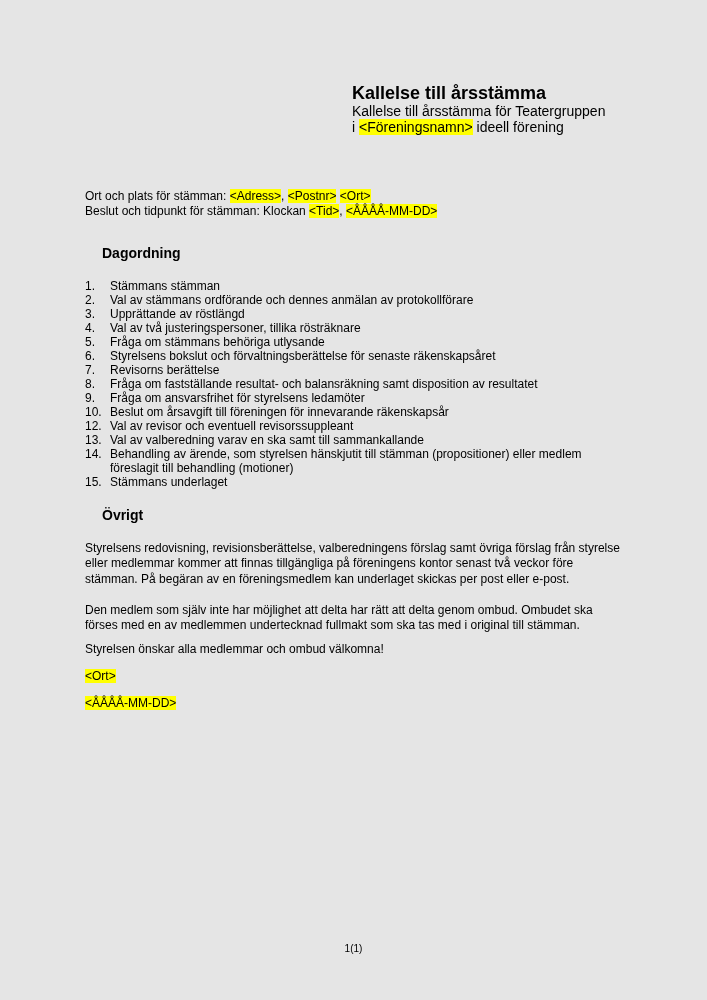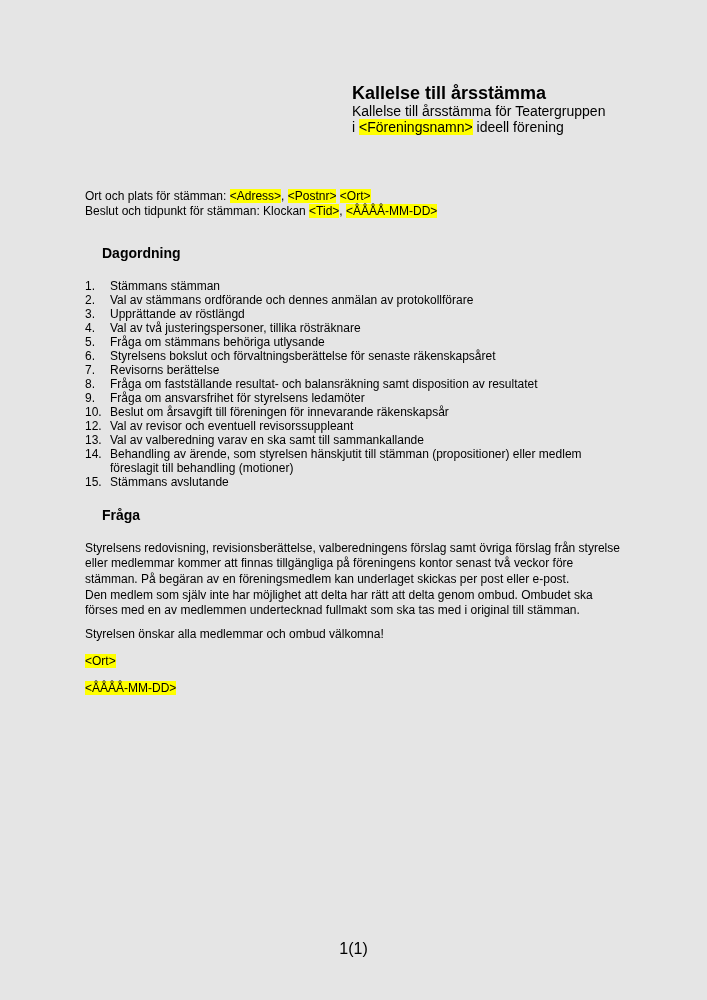--- a/index.html
+++ b/index.html
@@ -61,36 +61,36 @@
     position: relative;
     padding-left: 25px;
   }
   .agenda-list .num {
     position: absolute;
     left: 0;
     top: 0;
   }
   .para { margin: 0; }
   .para-1 { }
-  .para-2 { margin-top: 1px; }
+  .para-2 { margin-top: 16px; }
   .para-3 { margin-top: 8px; }
   .signoff { margin: 0; }
   .signoff-place { margin-top: 12px; }
   .signoff-date  { margin-top: 11px; }
   .hl {
     background: #ffff00;
     color: #000000;
   }
   .page-footer {
     position: absolute;
     left: 0;
     right: 0;
     top: 941px;
     text-align: center;
-    font-size: 16px;
+    font-size: 10px;
     line-height: 15px;
   }
 </style>
 </head>
 <body>
 
 <div class="page">
   <div class="content">
 
     <header class="header-block">
@@ -113,26 +113,26 @@
           <li><span class="num">4.</span><span class="txt">Val av två justeringspersoner, tillika rösträknare</span></li>
           <li><span class="num">5.</span><span class="txt">Fråga om stämmans behöriga utlysande</span></li>
           <li><span class="num">6.</span><span class="txt">Styrelsens bokslut och förvaltningsberättelse för senaste räkenskapsåret</span></li>
           <li><span class="num">7.</span><span class="txt">Revisorns berättelse</span></li>
           <li><span class="num">8.</span><span class="txt">Fråga om fastställande resultat- och balansräkning samt disposition av resultatet</span></li>
           <li><span class="num">9.</span><span class="txt">Fråga om ansvarsfrihet för styrelsens ledamöter</span></li>
           <li><span class="num">10.</span><span class="txt">Beslut om årsavgift till föreningen för innevarande räkenskapsår</span></li>
           <li><span class="num">12.</span><span class="txt">Val av revisor och eventuell revisorssuppleant</span></li>
           <li><span class="num">13.</span><span class="txt">Val av valberedning varav en ska samt till sammankallande</span></li>
           <li><span class="num">14.</span><span class="txt">Behandling av ärende, som styrelsen hänskjutit till stämman (propositioner) eller medlem föreslagit till behandling (motioner)</span></li>
-          <li><span class="num">15.</span><span class="txt">Stämmans avslutande</span></li>
+          <li><span class="num">15.</span><span class="txt">Stämmans underlaget</span></li>
         </ol>
     </section>
 
     <section>
-      <h2 class="section-heading heading-other">Fråga</h2>
+      <h2 class="section-heading heading-other">Övrigt</h2>
       <p class="para para-1">Styrelsens redovisning, revisionsberättelse, valberedningens förslag samt övriga förslag från styrelse eller medlemmar kommer att finnas tillgängliga på föreningens kontor senast två veckor före stämman. På begäran av en föreningsmedlem kan underlaget skickas per post eller e-post.</p>
       <p class="para para-2">Den medlem som själv inte har möjlighet att delta har rätt att delta genom ombud. Ombudet ska förses med en av medlemmen undertecknad fullmakt som ska tas med i original till stämman.</p>
       <p class="para para-3">Styrelsen önskar alla medlemmar och ombud välkomna!</p>
       <p class="signoff signoff-place"><span class="hl">&lt;Ort&gt;</span></p>
       <p class="signoff signoff-date"><span class="hl">&lt;ÅÅÅÅ-MM-DD&gt;</span></p>
     </section>
 
   </div>
 
   <footer class="page-footer">1(1)</footer>

